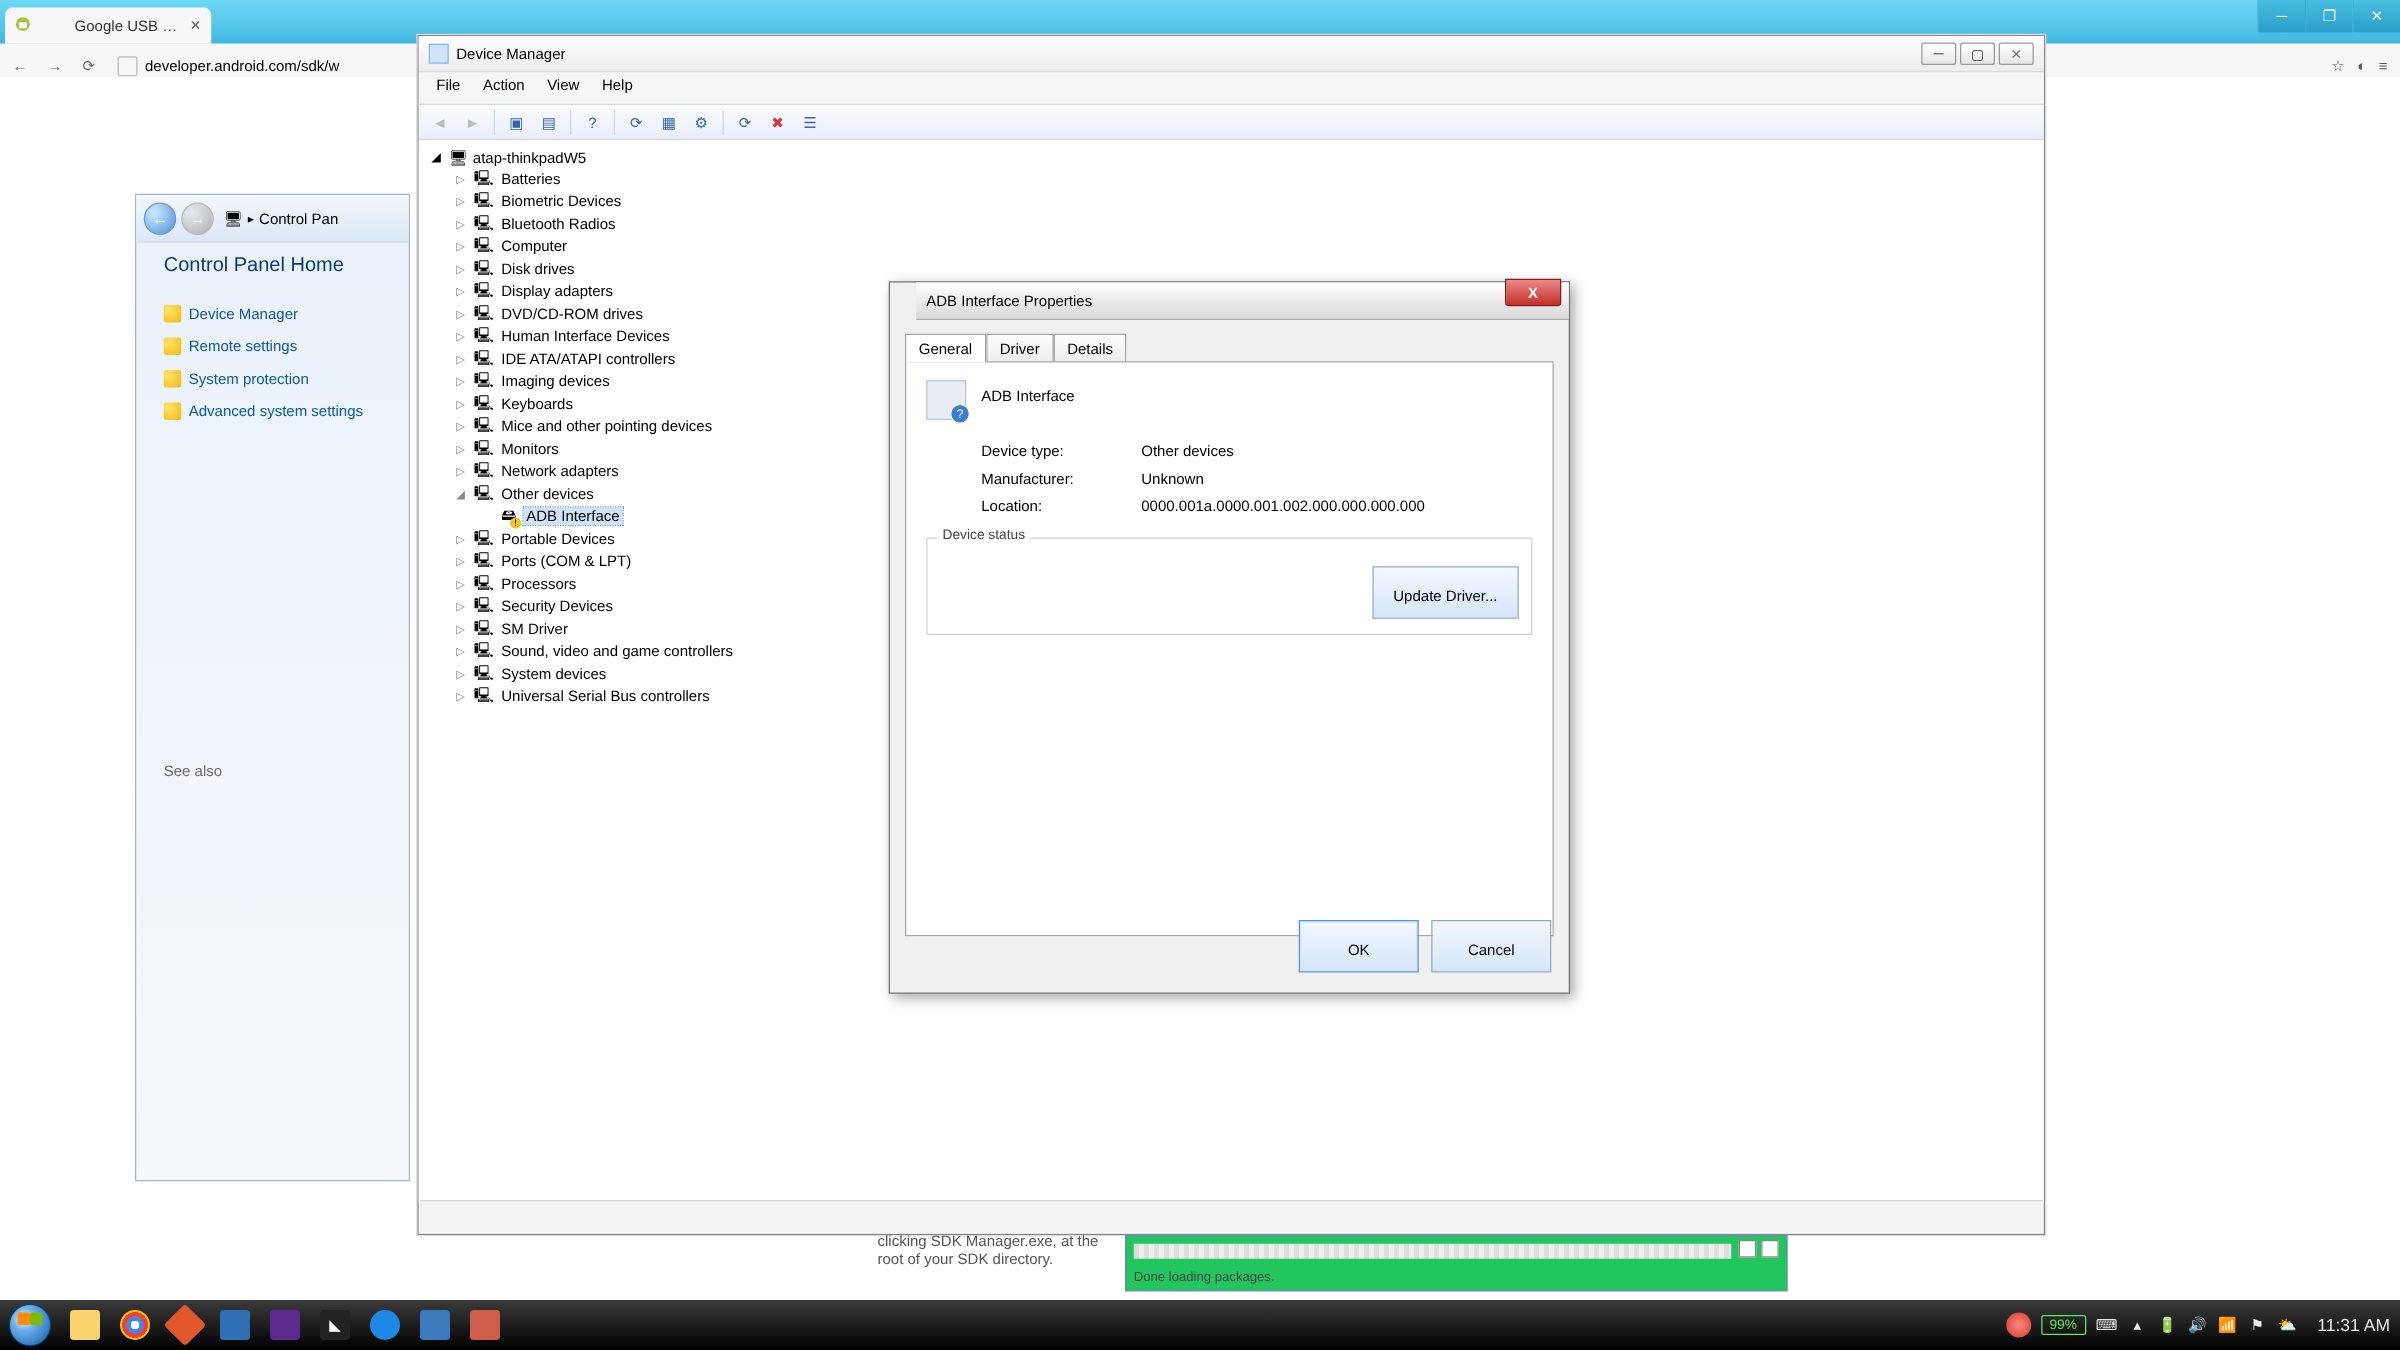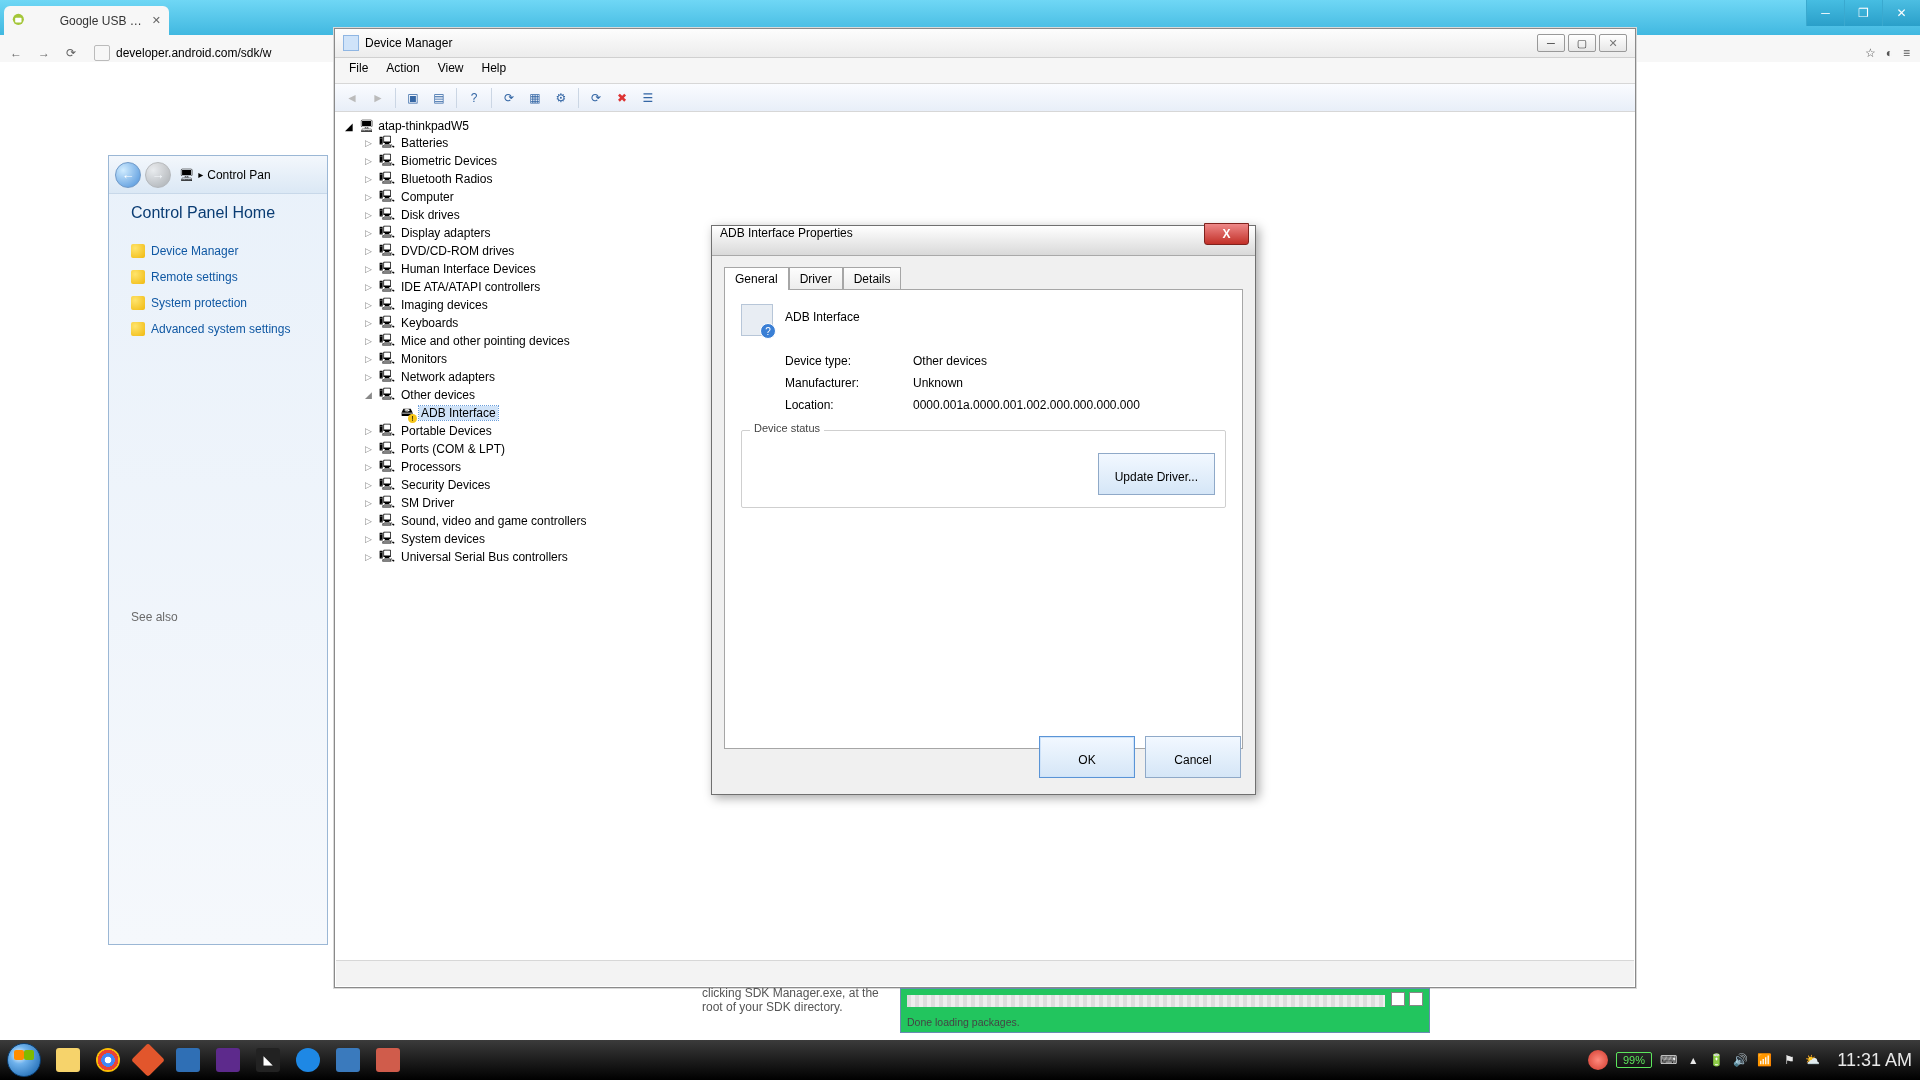--- a/index.html
+++ b/index.html
@@ -58,22 +58,22 @@
   .tree-node.child { padding-left:54px;}
   .tree-node.selected > .lbl { background:#d0e3f8; outline:1px dotted #6a9edb; }
   .tree-node .exp { width:10px; color:#888; font-size:9px;}
   .tree-node .ico { width:16px;height:16px; display:flex;align-items:center;justify-content:center;}
   .tree-node .lbl { padding:0 2px;}
   .dm-status { position:absolute; left:1px; right:1px; bottom:1px; height:26px; border-top:1px solid #d7d7d7; background:#f3f3f3;}
 
   
   .props { position:absolute; left:711px; top:225px; width:545px; height:570px;
            background:#f0f0f0; border:1px solid #707070; box-shadow:3px 3px 10px rgba(0,0,0,.35);}
-  .props-title { height:30px; display:flex; align-items:flex-start; padding:0 8px;
-                 background:linear-gradient(#fff,#d9d9d9); border-bottom:1px solid #a9a9a9;}
+  .props-title { height:30px; display:flex; align-items:center; padding:0 8px;
+                 background:linear-gradient(#fff,#d9d9d9); border-bottom:1px solid #a9a9a9;margin-left:21px;}
   .props-close { position:absolute; right:6px; top:-3px; width:45px;height:22px;
                  background:linear-gradient(#e88,#c23028); border:1px solid #80221d;border-bottom-left-radius:3px;border-bottom-right-radius:3px;
                  color:#fff; display:flex;align-items:center;justify-content:center;font-weight:bold;}
   .tabs { display:flex; padding:10px 12px 0 12px; gap:0px;text-align:center; }
   .tabs .tab { padding:4px 10px; border:1px solid #a6a6a6; border-bottom:none; background:linear-gradient(#fdfdfd,#ececec); position:relative; top:1px; cursor:pointer;}
   .tabs .tab.active { background:#fff; z-index:2;}
   .tab-body { margin:0 12px 0 12px; border:1px solid #a6a6a6; background:#fff; height:460px; padding:14px 16px; position:relative;}
   .dev-header { display:flex; gap:12px; align-items:flex-start; margin-bottom:18px;}
   .dev-icon { width:32px; height:32px; background:#e8edf3;border:1px solid #b7c6d8; position:relative;}
   .dev-icon::after{content:"?";position:absolute;right:-4px;bottom:-4px;width:14px;height:14px;border-radius:50%;background:#3a7fd5;color:#fff;font-size:10px;display:flex;align-items:center;justify-content:center;border:1px solid #fff;}
@@ -99,21 +99,21 @@
              background:linear-gradient(#3b3b3b,#000); display:flex; align-items:center; }
   .start-orb { width:48px;height:40px;display:flex;align-items:center;justify-content:center;}
   .start-orb .orb{width:34px;height:34px;border-radius:50%;background:radial-gradient(circle at 35% 35%,#fff,#6fb2ec 30%,#0c5aa6);border:1px solid #0b3f73;position:relative;}
   .orb::before{content:"";position:absolute;left:6px;top:6px;width:10px;height:10px;background:#ff8c00;border-radius:2px;}
   .orb::after{content:"";position:absolute;right:6px;top:6px;width:10px;height:10px;background:#7fba00;border-radius:2px;}
   .tb-icon { width:40px;height:40px;display:flex;align-items:center;justify-content:center;color:#cfe3ff; cursor:pointer;}
   .tb-icon .sq{width:24px;height:24px;border-radius:3px;}
   .tb-right { margin-left:auto; display:flex; align-items:center; gap:8px; padding-right:8px; color:#e8e8e8;}
   .battery { border:1px solid #5ce65c; color:#5ce65c; padding:1px 6px; font-size:11px;border-radius:2px;}
   .tray-icon{ width:16px;text-align:center;}
-  .clock { font-size:18px; margin-left:8px;}
+  .clock { font-size:14px; margin-left:8px;}
   .red-circ{width:20px;height:20px;border-radius:50%;background:radial-gradient(#ff8a7d,#d1392c);}
 
   .chrome-tab-title{font-size:12px;color:#333;white-space:nowrap;overflow:hidden;text-overflow:ellipsis;margin-left:29px;}
   svg{display:block;}
 </style>
 </head>
 <body>
 
 <div class="chrome-top">
   <div class="chrome-tabbar">

